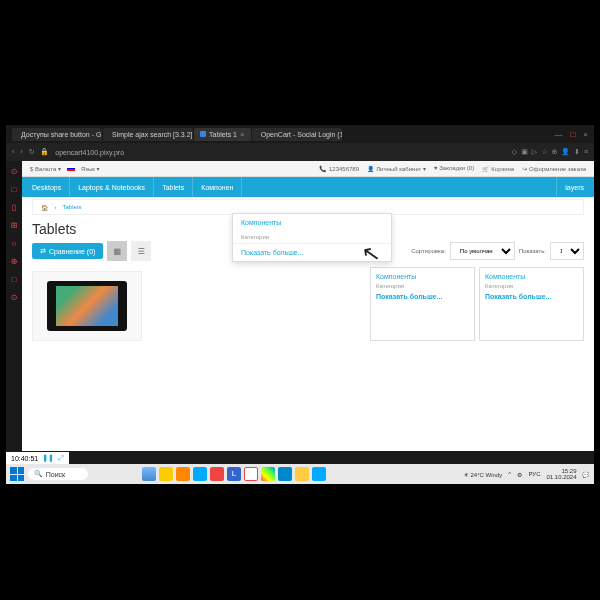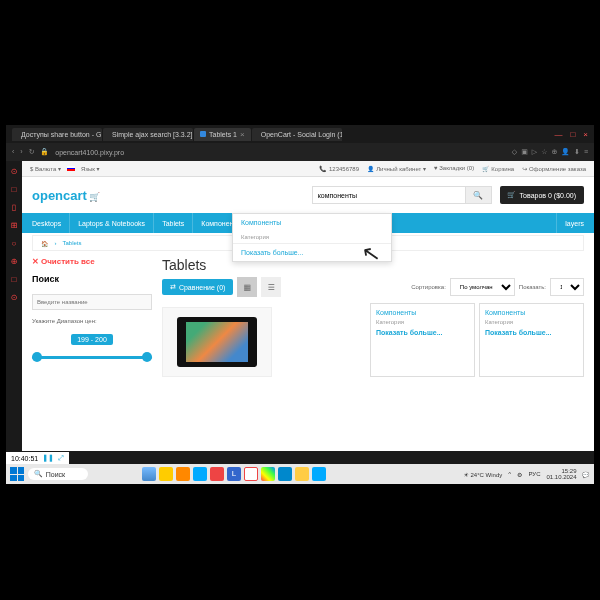--- a/index.html
+++ b/index.html
@@ -146,33 +146,20 @@
       </div>
       <div class="right">
         <span>📞 <span>123456789</span></span>
         <span>👤 <span>Личный кабинет</span> ▾</span>
         <span>♥ <span>Закладки (0)</span></span>
         <span>🛒 <span>Корзина</span></span>
         <span>↪ <span>Оформление заказа</span></span>
       </div>
     </div>
 
-    <div class="header">
-      <div class="logo"><span>opencart</span><span class="cart"> 🛒</span></div>
-      <div class="search">
-        <input class="searchin" value="компоненты" style="">
-        <div class="searchbtn">
-            <span>🔍</span>
-          </div>
-      </div>
-      <div class="cartbtn">
-          <span>🛒</span>
-          <span>Товаров 0 ($0.00)</span>
-        </div>
-    </div>
 
     <div class="dropdown">
       <div class="dtitle">Компоненты</div>
       <div class="dcat">Категория</div>
       <div class="dmore">Показать больше...</div>
     </div>
     <div class="arrow">↖</div>
 
     <div class="navbar">
       <div class="ni">Desktops</div>
@@ -183,32 +170,20 @@
       <div class="ni">layers</div>
     </div>
 
     <div class="bc">
       <span class="home">🏠</span>
       <span>›</span>
       <span>Tablets</span>
     </div>
 
     <div class="content">
-      <div class="aside">
-        <div class="clear">✕ <span>Очистить все</span></div>
-        <div class="h3">Поиск</div>
-        <input class="txtfilter" placeholder="Введите название" style="">
-        <div class="range">Укажите Диапазон цен:</div>
-        <div style="text-align:center"><span class="rangebadge"><span>199</span> - <span>200</span></span></div>
-        <div class="slider">
-          <div class="track"></div>
-          <div class="knob" style="left:0"></div>
-          <div class="knob" style="right:0"></div>
-        </div>
-      </div>
 
       <div class="main">
         <div class="ptitle">Tablets</div>
         <div class="toolbar">
           <div class="cmpbtn">⇄ <span>Сравнение (0)</span></div>
           <div class="viewbtn active">▦</div>
           <div class="viewbtn">☰</div>
           <span style="flex:1"></span>
           <span class="lbl">Сортировка:</span>
           <select class="sel"><option>По умолчан</option></select>

